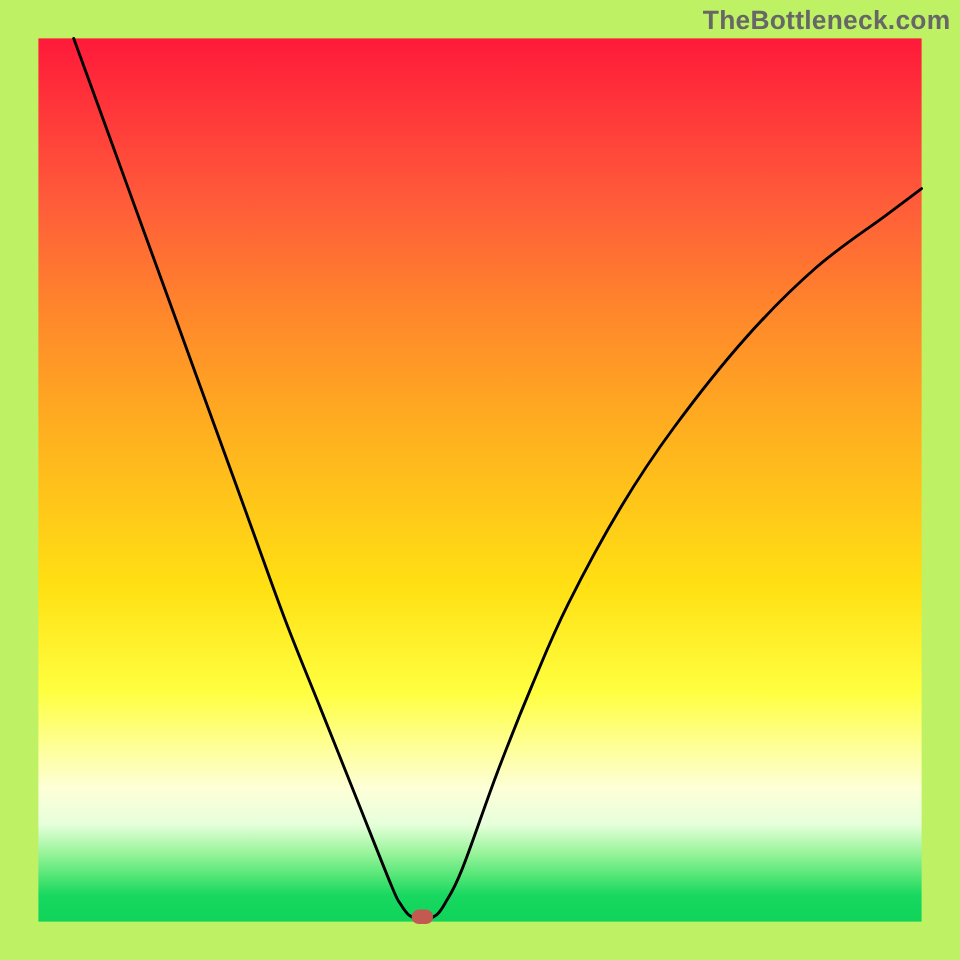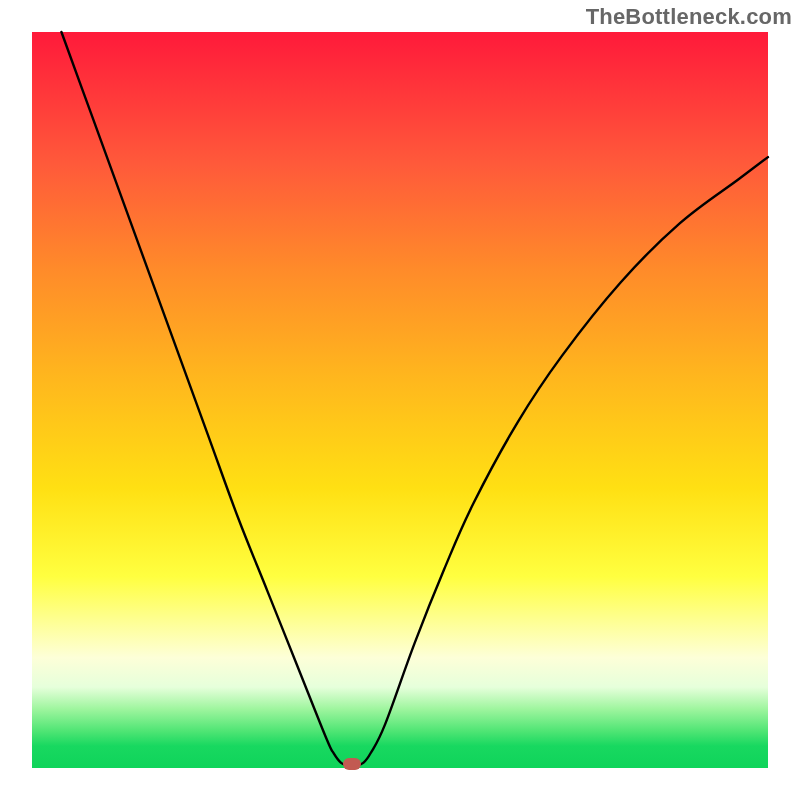--- a/index.html
+++ b/index.html
@@ -8,21 +8,21 @@
     width: 800px;
     height: 800px;
     background: #000;
     font-family: Arial, Helvetica, sans-serif;
     overflow: hidden;
   }
   .frame {
     position: relative;
     width: 800px;
     height: 800px;
-    background: #ffffff;
+    background: #bef264;
   }
   .plot-area {
     position: absolute;
     left: 32px;
     top: 32px;
     width: 736px;
     height: 736px;
     
     background: linear-gradient(
       to bottom,

